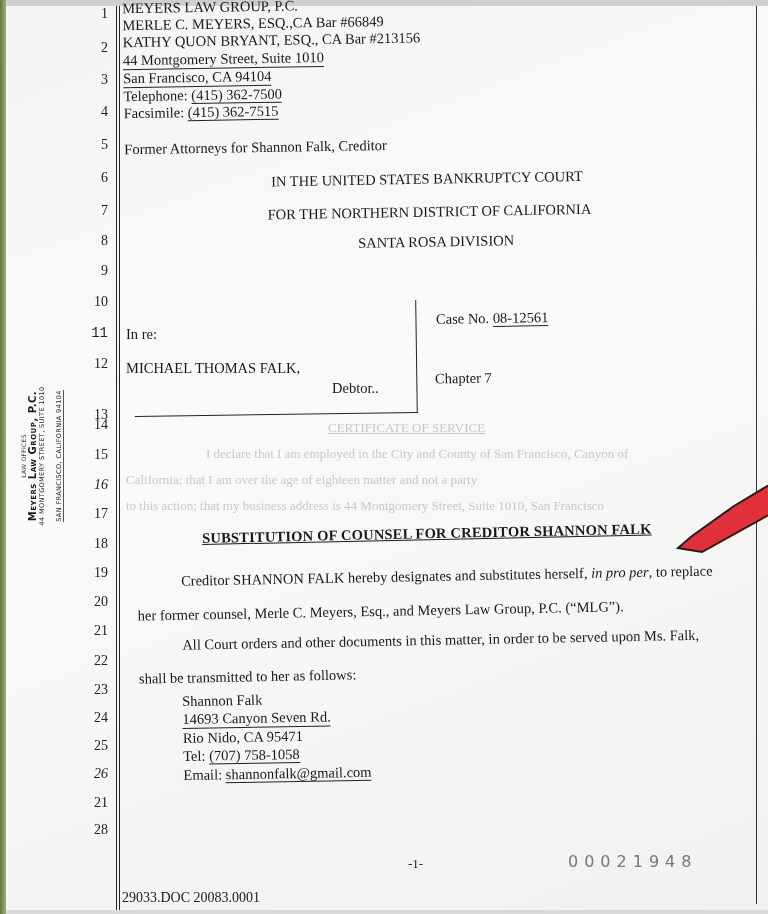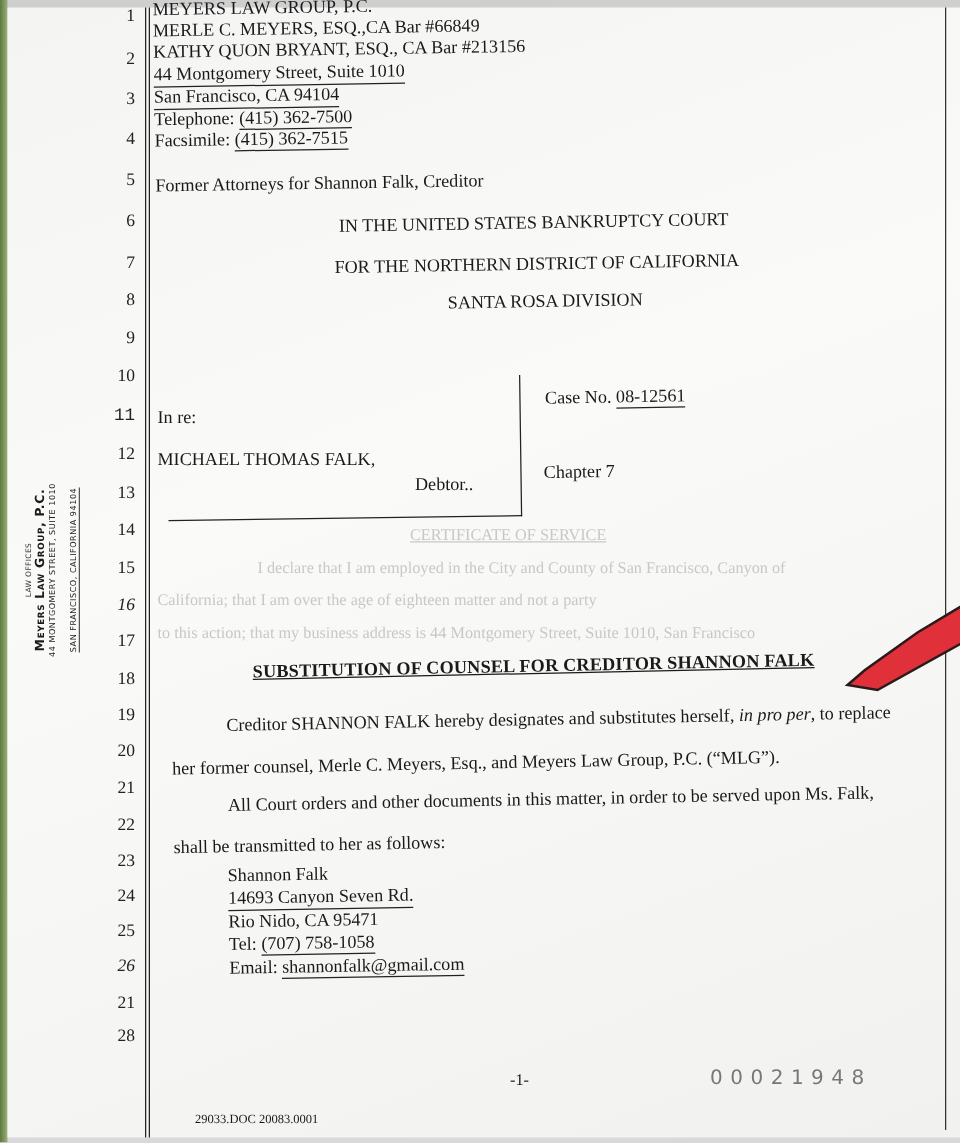--- a/index.html
+++ b/index.html
@@ -30,21 +30,21 @@
     .sb-title { font-size: 10px; font-weight: bold; font-variant: small-caps; letter-spacing: 0.5px; }
     .sb-addr { font-size: 6.5px; letter-spacing: 0.4px; color: #222; }
     .sb-addr2 { font-size: 6.5px; letter-spacing: 0.4px; color: #222; border-bottom: 1px solid #555; display: inline-block; }
     .txt { position: absolute; white-space: nowrap; font-size: 14.5px; }
     .ul { border-bottom: 1px solid #222; }
     .caption-box {
       position: absolute; left: 128px; top: 296px; width: 282px; height: 112px;
       border-right: 1px solid #222; border-bottom: 1px solid #222; transform: rotate(-0.8deg);
     }
     .doc-title { font-weight: bold; text-decoration: underline; font-size: 14.5px; letter-spacing: 0.2px; }
-    .footer-id { font-size: 10px; margin-left: 34px; }
+    .footer-id { font-size: 14px; }
     .bates { position: absolute; left: 562px; top: 846px; font-family: "DejaVu Sans", sans-serif; font-size: 16px; color: #777; letter-spacing: 6px; }
     .marker { position: absolute; left: 668px; top: 470px; }
   </style>
 </head>
 <body>
 
 <div class="top-shadow"></div>
 <div class="left-edge"></div>
 
 <div class="page">
@@ -63,21 +63,21 @@
     <div class="line-num" style="left:72px;top:66px;">3</div>
     <div class="line-num" style="left:72px;top:98px;">4</div>
     <div class="line-num" style="left:72px;top:131px;">5</div>
     <div class="line-num" style="left:72px;top:164px;">6</div>
     <div class="line-num" style="left:72px;top:197px;">7</div>
     <div class="line-num" style="left:72px;top:227px;">8</div>
     <div class="line-num" style="left:72px;top:257px;">9</div>
     <div class="line-num" style="left:72px;top:288px;">10</div>
     <div class="line-num" style="left:72px;top:319px;font-family:Liberation Mono, monospace;">11</div>
     <div class="line-num" style="left:72px;top:350px;">12</div>
-    <div class="line-num" style="left:72px;top:381px;">13</div>
+    <div class="line-num" style="left:72px;top:401px;">13</div>
     <div class="line-num" style="left:72px;top:411px;">14</div>
     <div class="line-num" style="left:72px;top:441px;">15</div>
     <div class="line-num" style="left:72px;top:471px;font-style:italic;">16</div>
     <div class="line-num" style="left:72px;top:500px;">17</div>
     <div class="line-num" style="left:72px;top:530px;">18</div>
     <div class="line-num" style="left:72px;top:559px;">19</div>
     <div class="line-num" style="left:72px;top:588px;">20</div>
     <div class="line-num" style="left:72px;top:617px;">21</div>
     <div class="line-num" style="left:72px;top:647px;">22</div>
     <div class="line-num" style="left:72px;top:676px;">23</div>

